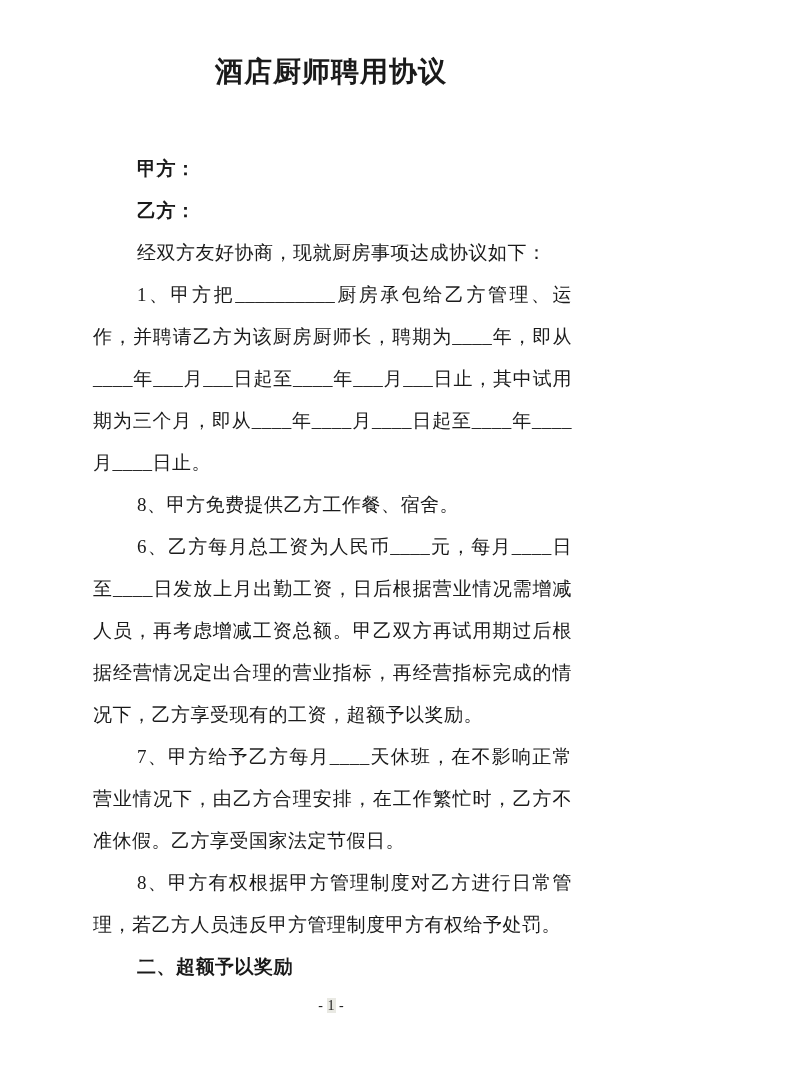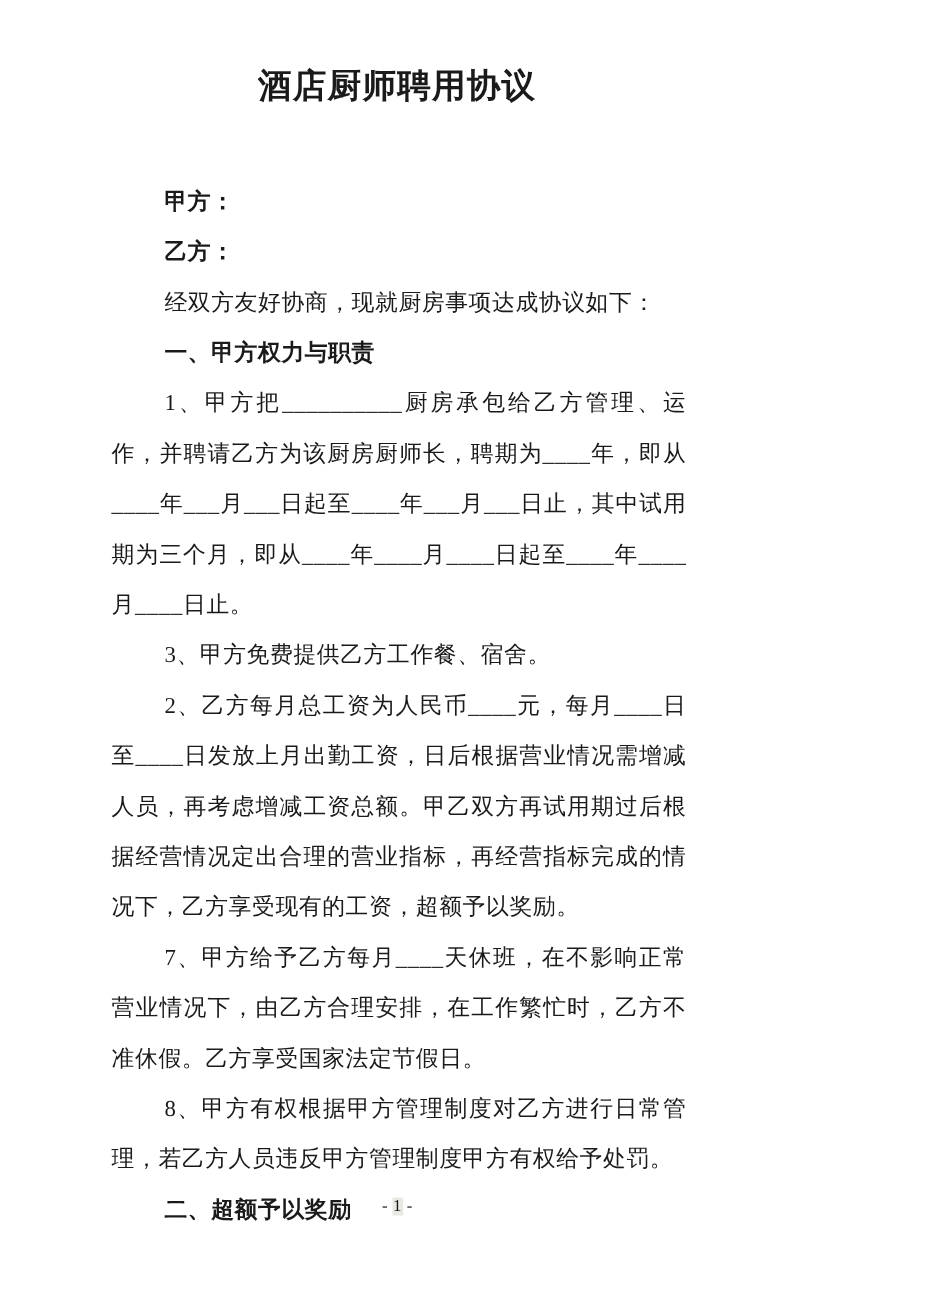--- a/index.html
+++ b/index.html
@@ -67,28 +67,27 @@
   <h1 class="doc-title">酒店厨师聘用协议</h1>
 
   <div class="content">
 
     <p class="line bold-sans">甲方：</p>
 
     <p class="line bold-sans">乙方：</p>
 
     <p class="line body-text">经双方友好协商，现就厨房事项达成协议如下：</p>
 
-    <p class="line bold-sans">一、甲方权力与职责</p>
 
     <p class="line body-text">1、甲方把__________厨房承包给乙方管理、运作，并聘请乙方为该厨房厨师长，聘期为____年，即从____年___月___日起至____年___月___日止，其中试用期为三个月，即从____年____月____日起至____年____月____日止。</p>
 
 
-    <p class="line body-text">3、甲方免费提供乙方工作餐、宿舍。</p>
+    <p class="line body-text">8、甲方免费提供乙方工作餐、宿舍。</p>
 
-    <p class="line body-text">2、乙方每月总工资为人民币____元，每月____日至____日发放上月出勤工资，日后根据营业情况需增减人员，再考虑增减工资总额。甲乙双方再试用期过后根据经营情况定出合理的营业指标，再经营指标完成的情况下，乙方享受现有的工资，超额予以奖励。</p>
+    <p class="line body-text">6、乙方每月总工资为人民币____元，每月____日至____日发放上月出勤工资，日后根据营业情况需增减人员，再考虑增减工资总额。甲乙双方再试用期过后根据经营情况定出合理的营业指标，再经营指标完成的情况下，乙方享受现有的工资，超额予以奖励。</p>
 
     <p class="line body-text">7、甲方给予乙方每月____天休班，在不影响正常营业情况下，由乙方合理安排，在工作繁忙时，乙方不准休假。乙方享受国家法定节假日。</p>
 
     <p class="line body-text">8、甲方有权根据甲方管理制度对乙方进行日常管理，若乙方人员违反甲方管理制度甲方有权给予处罚。</p>
 
     <p class="line bold-sans">二、超额予以奖励</p>
 
   </div>
 
   <div class="page-footer"><span>- </span><span class="field-shade">1</span><span> -</span></div>

